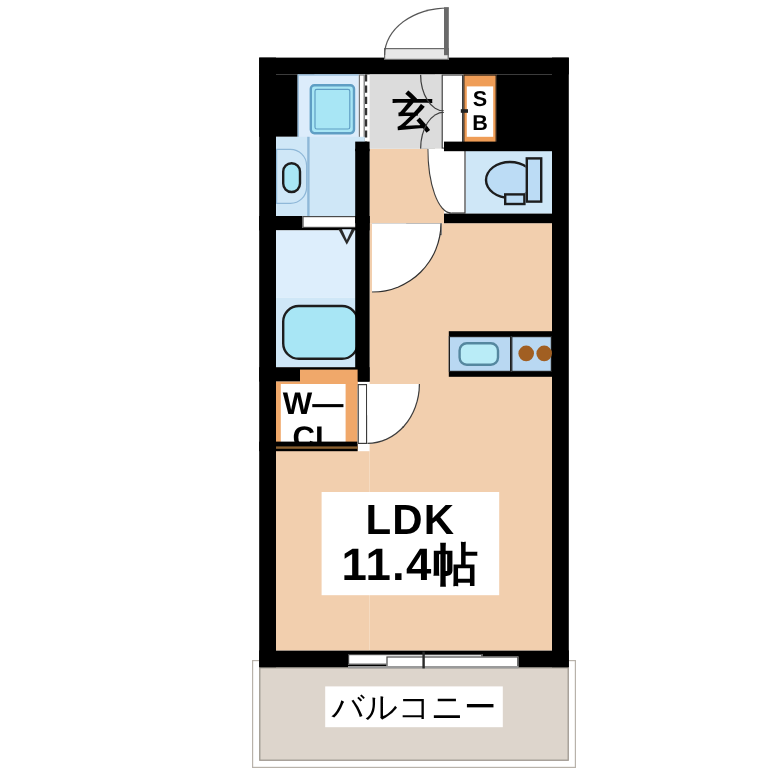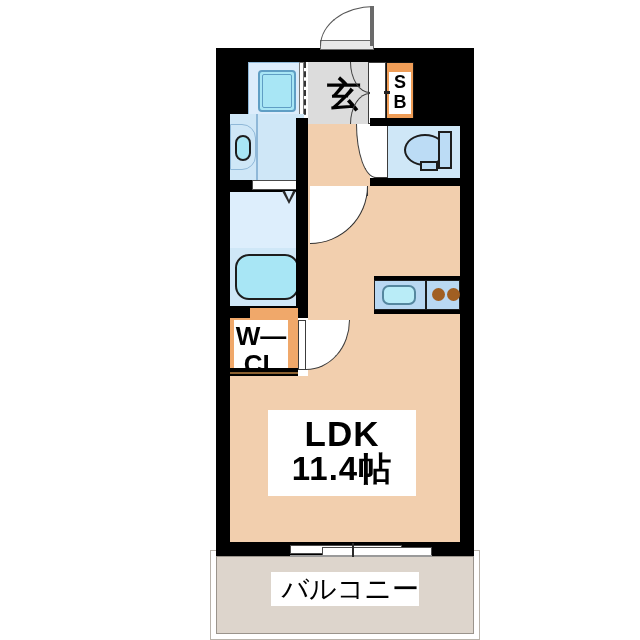--- a/index.html
+++ b/index.html
@@ -33,25 +33,25 @@
   .toilet-tank{background:#bcdcf5;border:2px solid #1d1d1d;}
   .swing{border:1px solid #3c3c3c;background:#ffffff;}
   .swing-tl{border-radius:100% 0 0 0;}
 
   .slider{background:#ffffff;border:1px solid #4a4a4a;}
 
   
   .lbl{position:absolute;background:#ffffff;color:#000;
        text-align:center;line-height:1.02;white-space:nowrap;}
   #label-ldk{font-size:35px;font-weight:700;letter-spacing:1px;}
-  #label-ldk .l2{font-size:33px;}
+  #label-ldk .l2{font-size:38px;}
   #label-wcl{font-size:26px;font-weight:700;line-height:1.08;}
   #label-genkan{font-size:34px;font-weight:700;background:transparent;}
   #label-sb{font-size:18px;font-weight:700;line-height:1.12;background:#ffffff;}
-  #label-balcony{font-size:27px;font-weight:500;letter-spacing:0px;text-align:right;}
+  #label-balcony{font-size:27px;font-weight:500;letter-spacing:0px;}
 </style>
 </head>
 <body>
 
 <div id="plan">
 
   <div class="abs room-balcony" style="left:216px;top:556px;width:258px;height:78px;border:1px solid #9a948c;"></div>
   <div class="abs" style="left:210px;top:550px;width:270px;height:90px;border:1px solid #b8b2aa;background:transparent;"></div>
   <div class="lbl" id="label-balcony" style="left:271px;top:572px;width:148px;height:34px;line-height:34px;">バルコニー</div>
 

